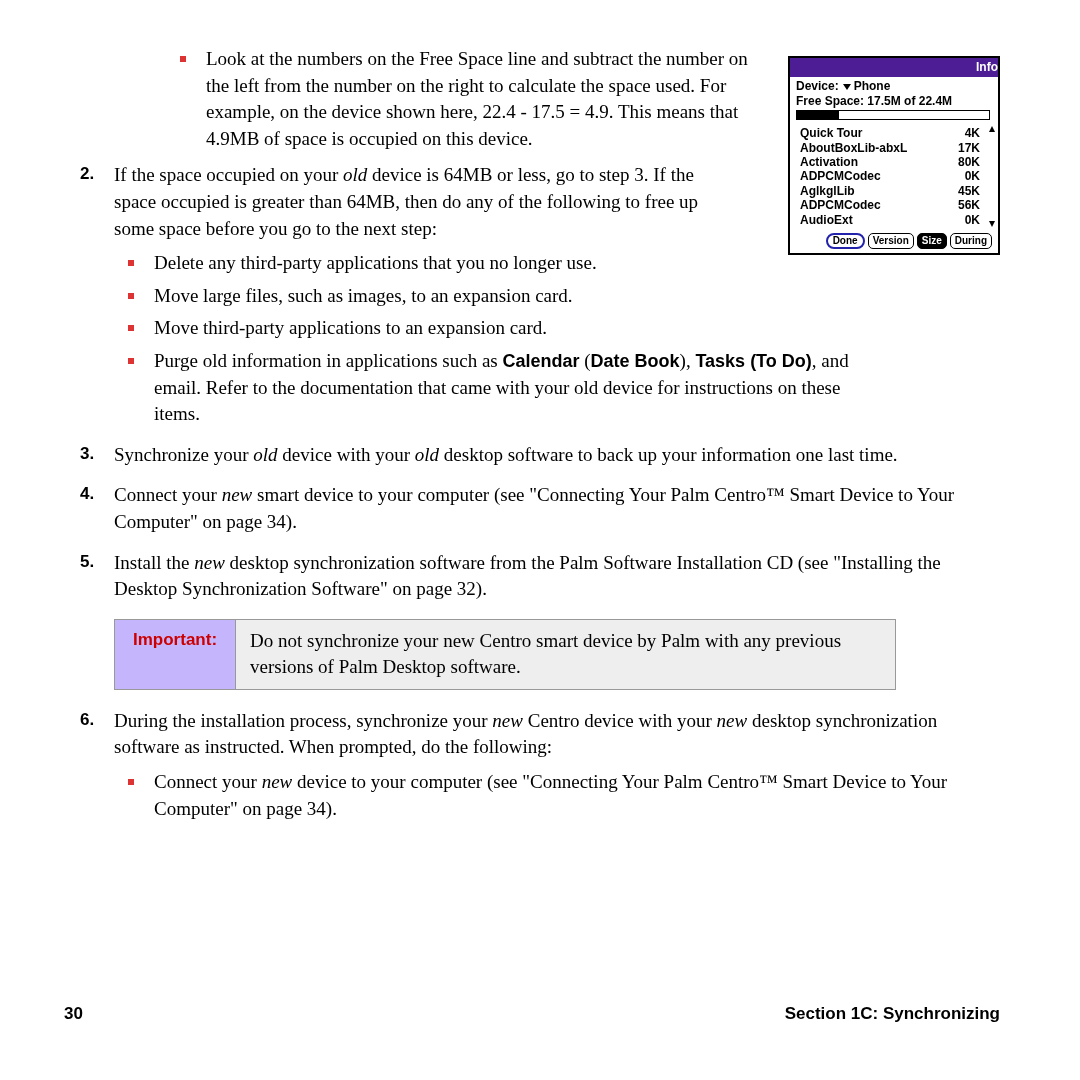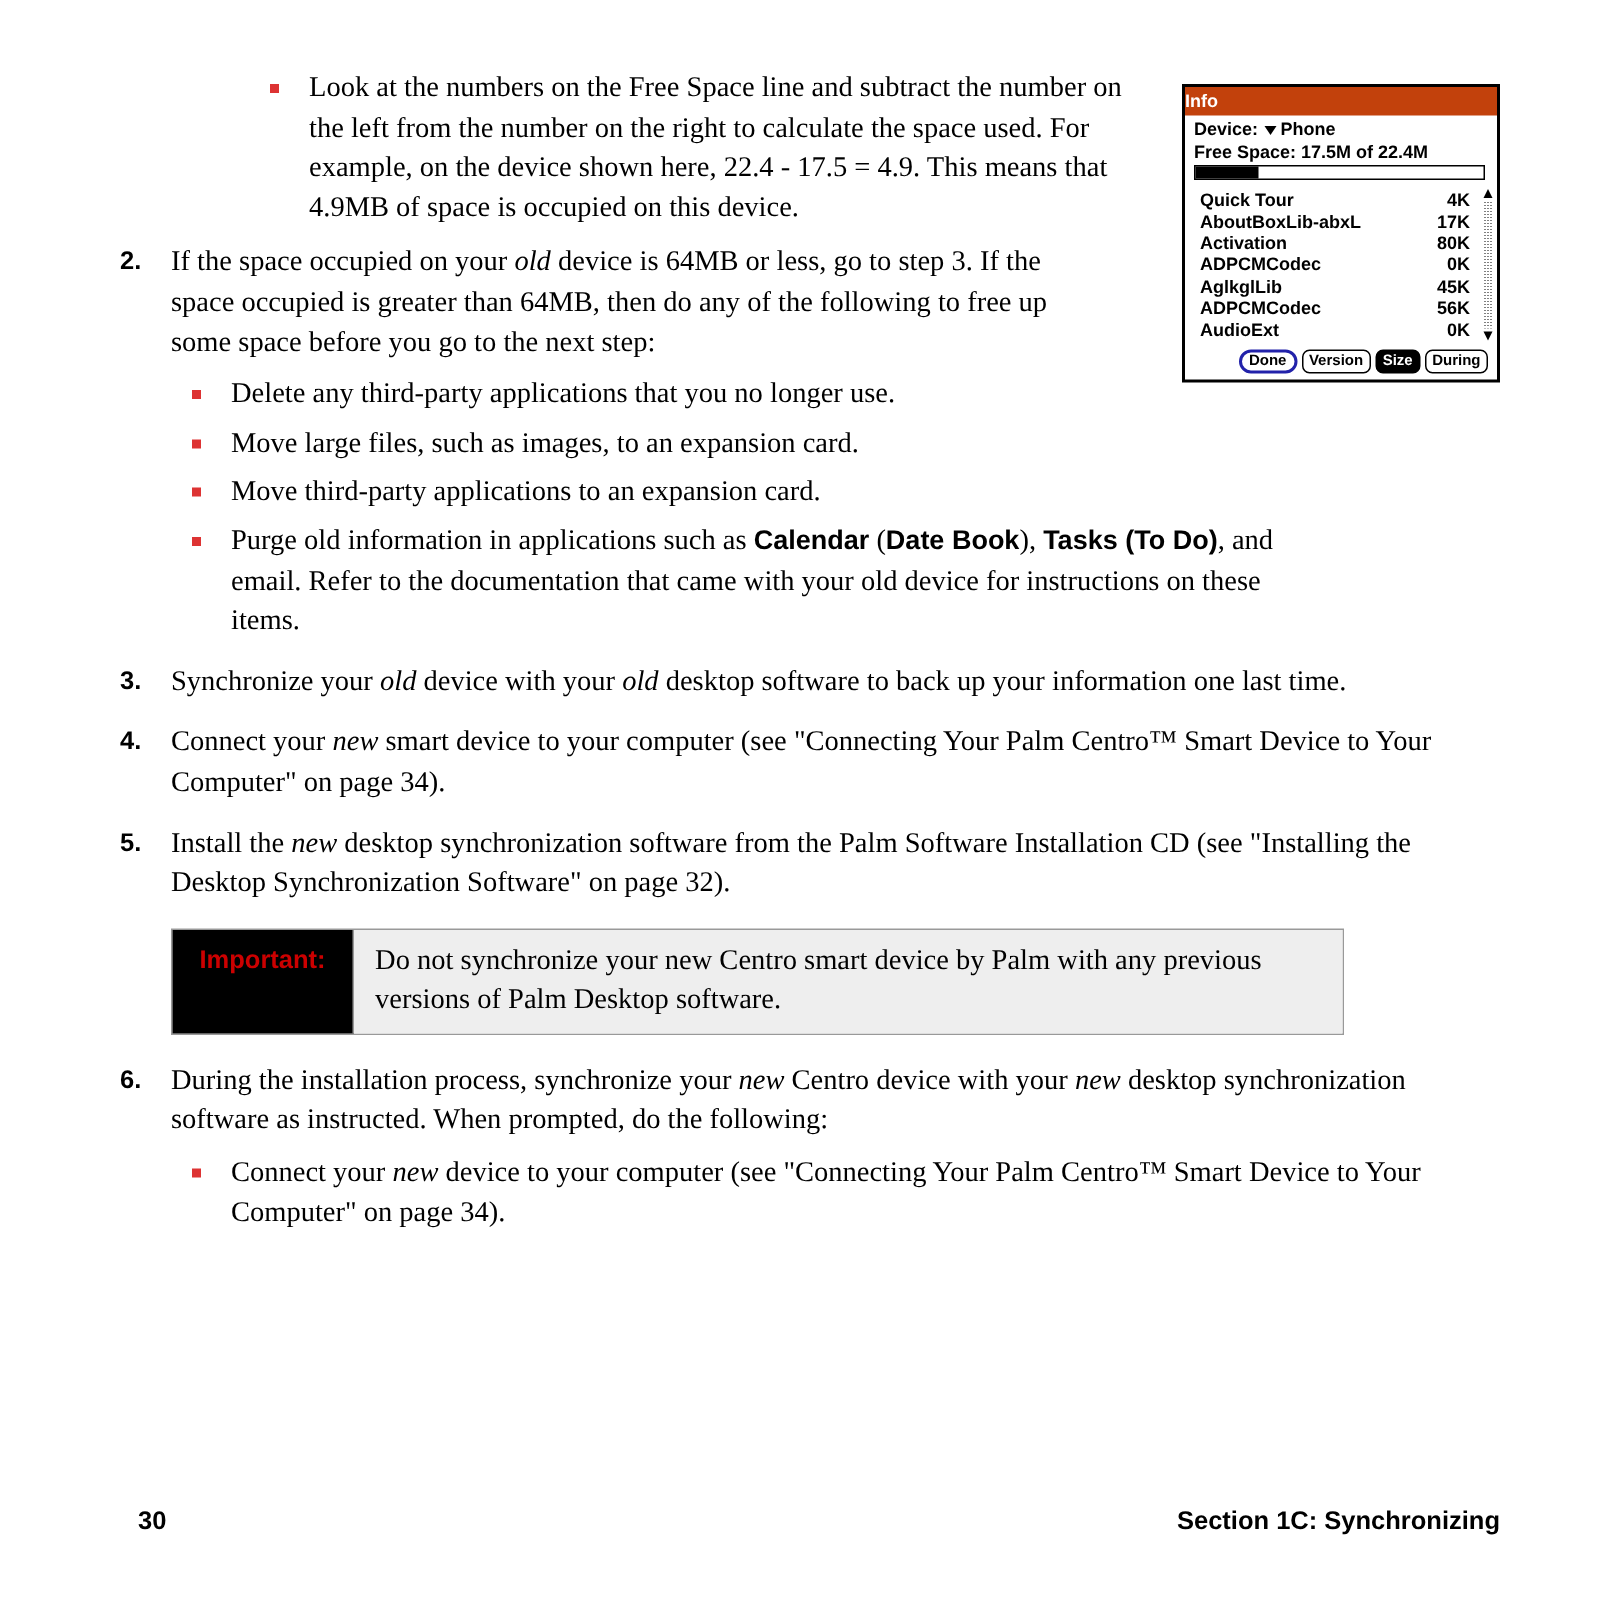--- a/index.html
+++ b/index.html
@@ -67,39 +67,39 @@
   }
   em { font-style: italic; }
   strong { font-weight: bold; font-family: Arial, Helvetica, sans-serif; font-size: 18px;}
   .important-box {
     margin: 16px 0 18px 34px;
     display: flex;
     border: 1px solid #999;
     width: 780px;
   }
   .important-label {
-    background: #000000;
+    background: #c4b5fd;
     border-right: 1px solid #999;
     padding: 8px 18px;
     font-weight: bold;
     color: #c00;
     font-family: Arial, Helvetica, sans-serif;
     font-size: 17px;
     flex: 0 0 auto;
   }
   .important-text {
     background: #eee;
     padding: 8px 14px;
     flex: 1;
     font-family: Georgia, serif;
   }
   .footer {
     position: absolute;
     bottom: 54px;
-    left: 92px;
+    left: 64px;
     right: 80px;
     display: flex;
     justify-content: space-between;
     font-family: Arial, Helvetica, sans-serif;
     font-weight: bold;
     font-size: 17px;
   }
 
   
   .palm-window {
@@ -108,23 +108,23 @@
     top: 56px;
     width: 208px;
     border: 2px solid #000;
     background: #fff;
     font-family: Arial, Helvetica, sans-serif;
     font-size: 12px;
     font-weight: bold;
     line-height: 1.2;
   }
   .palm-title {
-    background: #c2410c;
+    background: #4c1d95;
     color: #fff;
-    text-align: left;
+    text-align: right;
     padding: 2px 0 3px 0;
     font-size: 12px;
   }
   .palm-body {
     padding: 2px 6px 4px 6px;
   }
   .palm-row {
     display: flex;
     align-items: center;
   }

